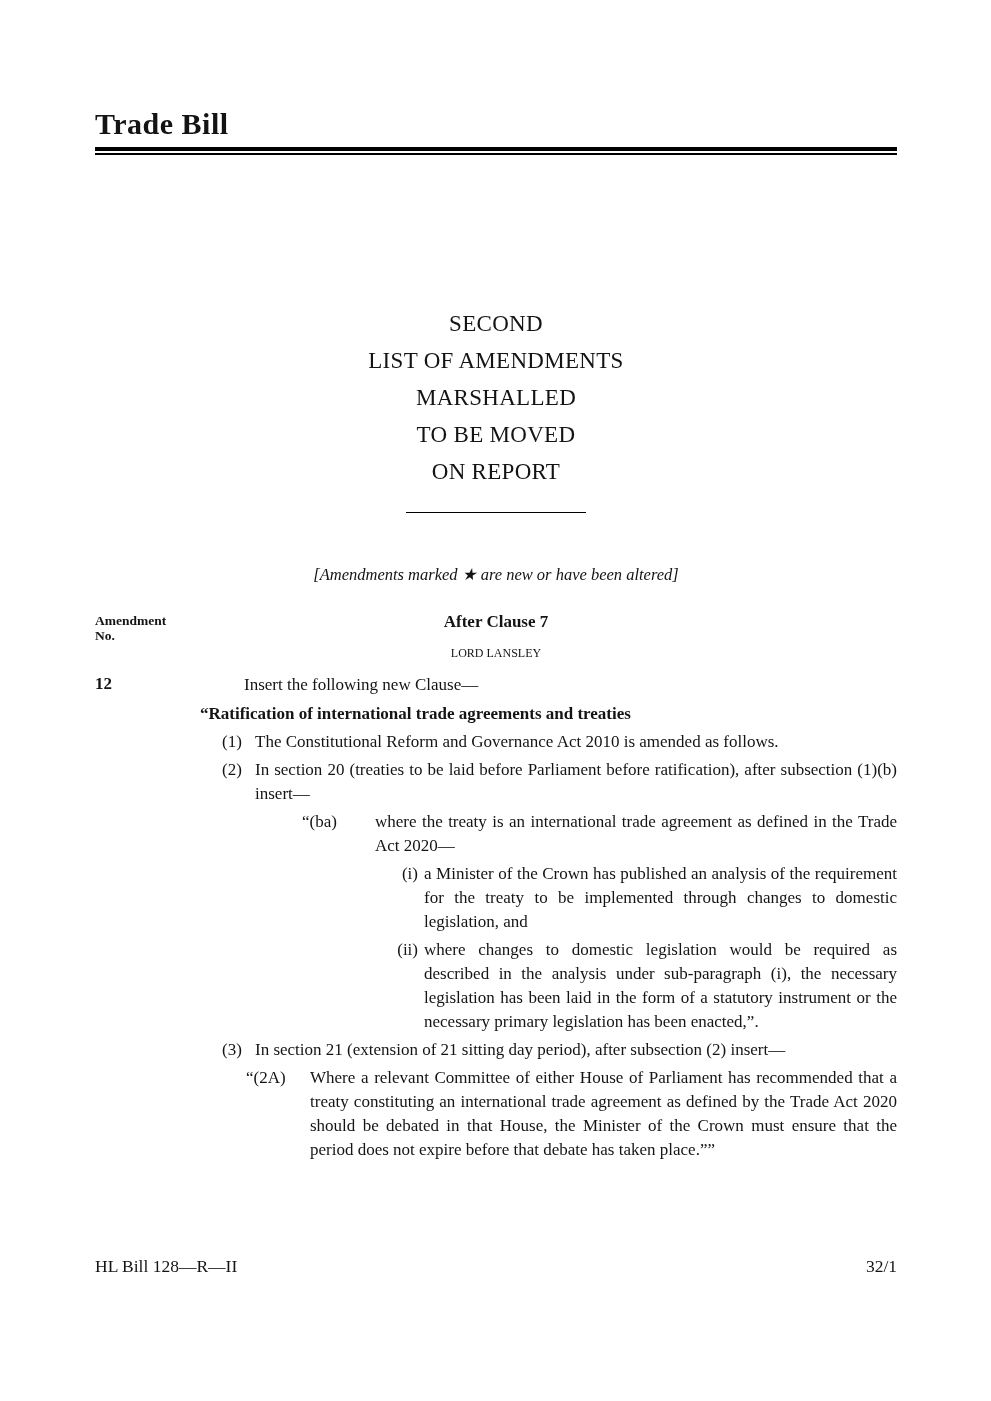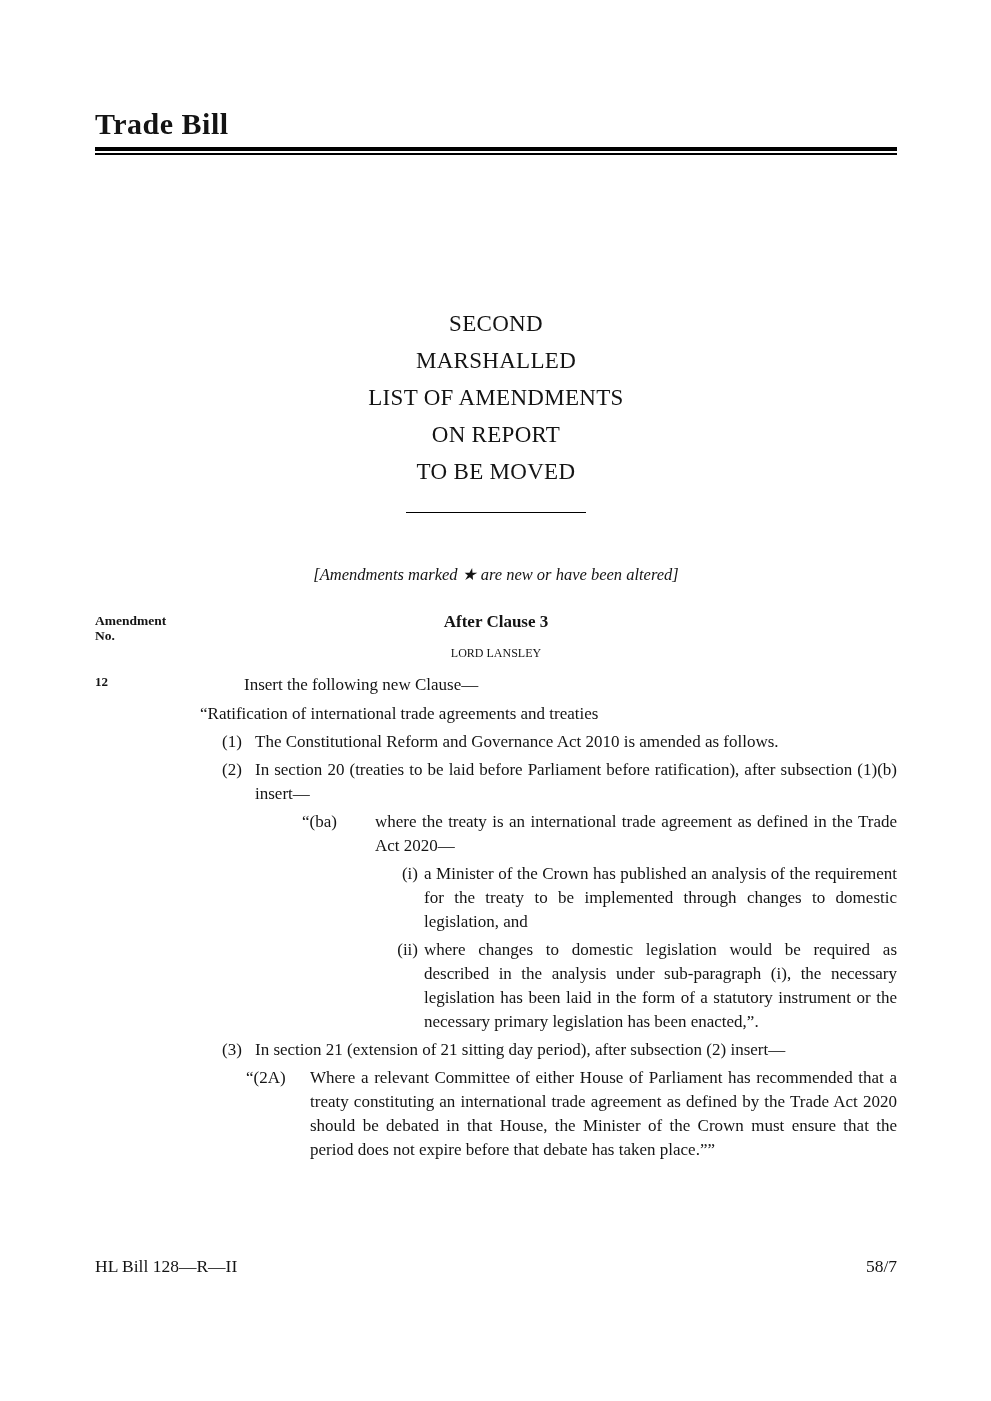--- a/index.html
+++ b/index.html
@@ -66,31 +66,31 @@
     font-size: 17px;
     line-height: 22px;
   }
   .sponsors { margin-top: 10px; text-align: center; font-size: 12px; line-height: 20px; }
   .amendment { position: relative; margin-top: 10px; }
   .amend-no {
     position: absolute;
     left: 0;
     top: 1px;
     font-weight: bold;
-    font-size: 13px;
+    font-size: 17px;
     text-align: right;
   }
   .body {
     margin-left: 105px;
     width: 697px;
     font-size: 17px;
     line-height: 24px;
   }
   .intro { line-height: 24px; margin-left: 44px; }
-  .clause-title { margin-top: 5px; font-weight: normal; }
+  .clause-title { margin-top: 5px; font-weight: bold; }
   .para { position: relative; text-align: justify; margin-top: 4px; }
   .para .lbl { position: absolute; }
   .l1  { padding-left: 55px; }
   .l1 .lbl  { left: 22px; }
   .lba { padding-left: 175px; }
   .lba .lbl { left: 102px; }
   .l3  { padding-left: 224px; }
   .l3 .lbl  { left: 172px; width: 46px; text-align: right; }
   .l2a { padding-left: 110px; }
   .l2a .lbl { left: 46px; }
@@ -107,36 +107,36 @@
 </head>
 <body>
 
 <div class="doc">
 
   <h1 class="title">Trade Bill</h1>
   <div class="title-rule"></div>
 
   <div class="front-block">
     <div class="caps">SECOND</div>
+    <div class="caps">LIST OF AMENDMENTS</div>
     <div class="caps">MARSHALLED</div>
-    <div class="caps">LIST OF AMENDMENTS</div>
+    <div class="caps">TO BE MOVED</div>
     <div class="caps">ON REPORT</div>
-    <div class="caps">TO BE MOVED</div>
   </div>
 
   <div class="short-rule"></div>
 
   <div class="notice">[Amendments marked ★ are new or have been altered]</div>
 
   <div class="section">
     <div class="amend-label">
       <div>Amendment</div>
       <div>No.</div>
     </div>
-    <div class="after-clause">After Clause 3</div>
+    <div class="after-clause">After Clause 7</div>
     <div class="sponsors">
       <div>LORD LANSLEY</div>
     </div>
   </div>
 
   <div class="amendment">
     <div class="amend-no">12</div>
     <div class="body">
 
       <p class="intro">Insert the following new Clause—</p>
@@ -175,16 +175,16 @@
       <p class="para l2a">
         <span class="lbl">“(2A)</span>
         <span class="txt">Where a relevant Committee of either House of Parliament has recommended that a treaty constituting an international trade agreement as defined by the Trade Act 2020 should be debated in that House, the Minister of the Crown must ensure that the period does not expire before that debate has taken place.””</span>
       </p>
 
     </div>
   </div>
 
   <div class="footer">
     <span>HL Bill 128—R—II</span>
-    <span>58/7</span>
+    <span>32/1</span>
   </div>
 
 </div>
 
 </body></html>

